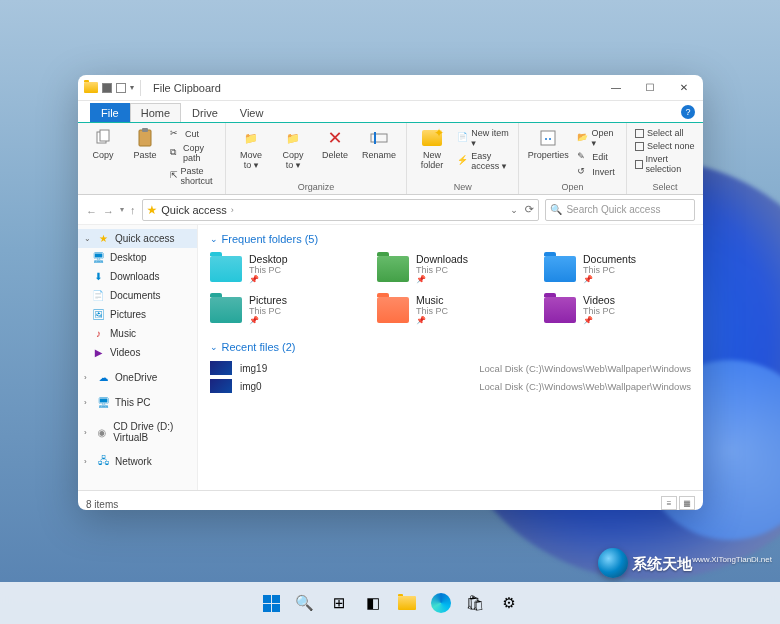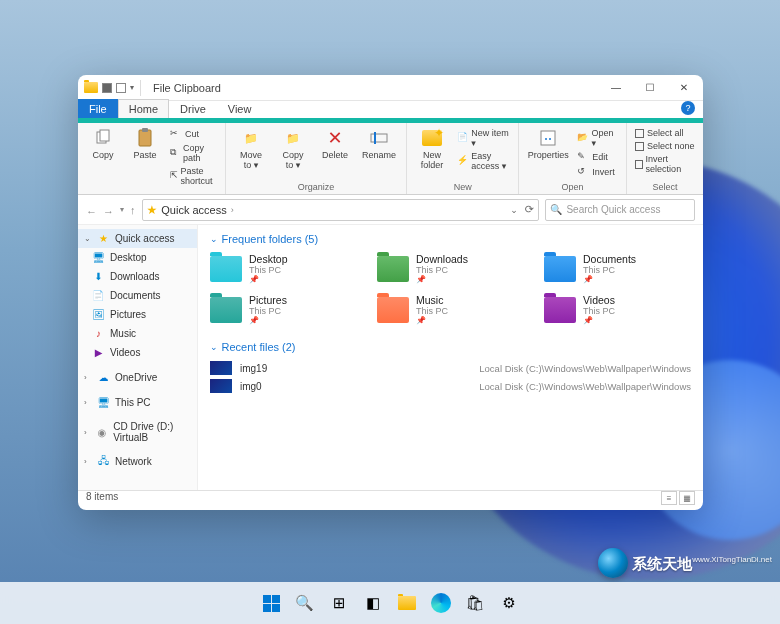--- a/index.html
+++ b/index.html
@@ -15,21 +15,21 @@
 .tb-icons{display:flex;gap:4px;align-items:center}
 .folder-mini{width:14px;height:11px;background:linear-gradient(#ffd86b,#f5b800);border-radius:1px;position:relative}
 .folder-mini::before{content:"";position:absolute;top:-2px;left:0;width:5px;height:2px;background:#f5b800;border-radius:1px 1px 0 0}
 .qat{width:10px;height:10px;border:1px solid #888}
 .qat.fill{background:#666}
 .tb-sep{width:1px;height:16px;background:#ddd;margin:0 6px}
 .tb-title{margin-left:6px;color:#444}
 .tb-ctrl{margin-left:auto;display:flex;gap:16px;padding-right:4px}
 .tb-btn{width:18px;height:18px;display:flex;align-items:center;justify-content:center;color:#444;font-size:10px}
 
-.tabs{height:22px;display:flex;align-items:flex-end;border-bottom:5px solid #14b8a6;padding-left:0}
+.tabs{height:22px;display:flex;align-items:flex-end;border-bottom:1px solid #14b8a6;padding-left:12px}
 .tab{padding:3px 10px;font-size:11px;color:#444;border:1px solid transparent;border-bottom:none;cursor:pointer}
 .tab.file{background:#1976d2;color:#fff;border-radius:0}
 .tab.active{background:#f7f7f7;border-color:#d0d0d0}
 .tabs .help{margin-left:auto;margin-right:8px;width:14px;height:14px;border-radius:50%;background:#1976d2;color:#fff;display:flex;align-items:center;justify-content:center;font-size:9px;margin-bottom:3px}
 
 .ribbon{height:72px;background:#f7f7f7;border-bottom:1px solid #d0d0d0;display:flex}
 .rgroup{display:flex;flex-direction:column;padding:2px 6px;border-right:1px solid #e0e0e0}
 .rgroup-items{display:flex;gap:4px;flex:1;align-items:flex-start}
 .rgroup-label{text-align:center;font-size:9px;color:#666;padding-top:1px}
 .rbtn-lg{display:flex;flex-direction:column;align-items:center;gap:2px;padding:2px 4px;min-width:38px}
@@ -73,21 +73,21 @@
 .ficon.purple{background:linear-gradient(#ab47bc,#8e24aa)}.ficon.purple::before{background:#8e24aa}
 .ftext .fn{font-size:10.5px;color:#222}
 .ftext .fs{font-size:9px;color:#888}
 .ftext .fp{font-size:8px;color:#aaa}
 
 .files{display:flex;flex-direction:column;gap:4px}
 .file-row{display:flex;align-items:center;gap:8px;font-size:10px}
 .file-thumb{width:22px;height:14px;background:linear-gradient(135deg,#1a237e,#0d47a1)}
 .file-path{margin-left:auto;color:#888;font-size:9.5px}
 
-.status{height:20px;border-top:1px solid #e0e0e0;display:flex;align-items:flex-start;padding:0 8px;font-size:10px;color:#555}
+.status{height:20px;border-top:1px solid #e0e0e0;display:flex;align-items:flex-end;padding:0 8px;font-size:10px;color:#555}
 .status .vbtns{margin-left:auto;display:flex;gap:2px}
 .vbtn{width:16px;height:14px;border:1px solid #ccc;display:flex;align-items:center;justify-content:center;font-size:8px;color:#666}
 
 .taskbar{position:absolute;left:0;right:0;bottom:0;height:42px;background:rgba(243,246,250,0.88);backdrop-filter:blur(6px);display:flex;align-items:center;justify-content:center;gap:6px}
 .tbicon{width:28px;height:28px;border-radius:4px;display:flex;align-items:center;justify-content:center;font-size:15px}
 .winlogo{display:grid;grid-template-columns:1fr 1fr;grid-template-rows:1fr 1fr;gap:1px;width:17px;height:17px}
 .winlogo div{background:#0078d4}
 
 .watermark{position:absolute;right:8px;bottom:46px;display:flex;align-items:center;gap:4px;color:#fff;font-size:12px;text-shadow:0 1px 2px rgba(0,0,0,0.4)}
 .wm-ball{width:30px;height:30px;border-radius:50%;background:radial-gradient(circle at 35% 35%,#7dd3fc,#0284c7,#0c4a6e);box-shadow:0 2px 6px rgba(0,0,0,0.3)}

